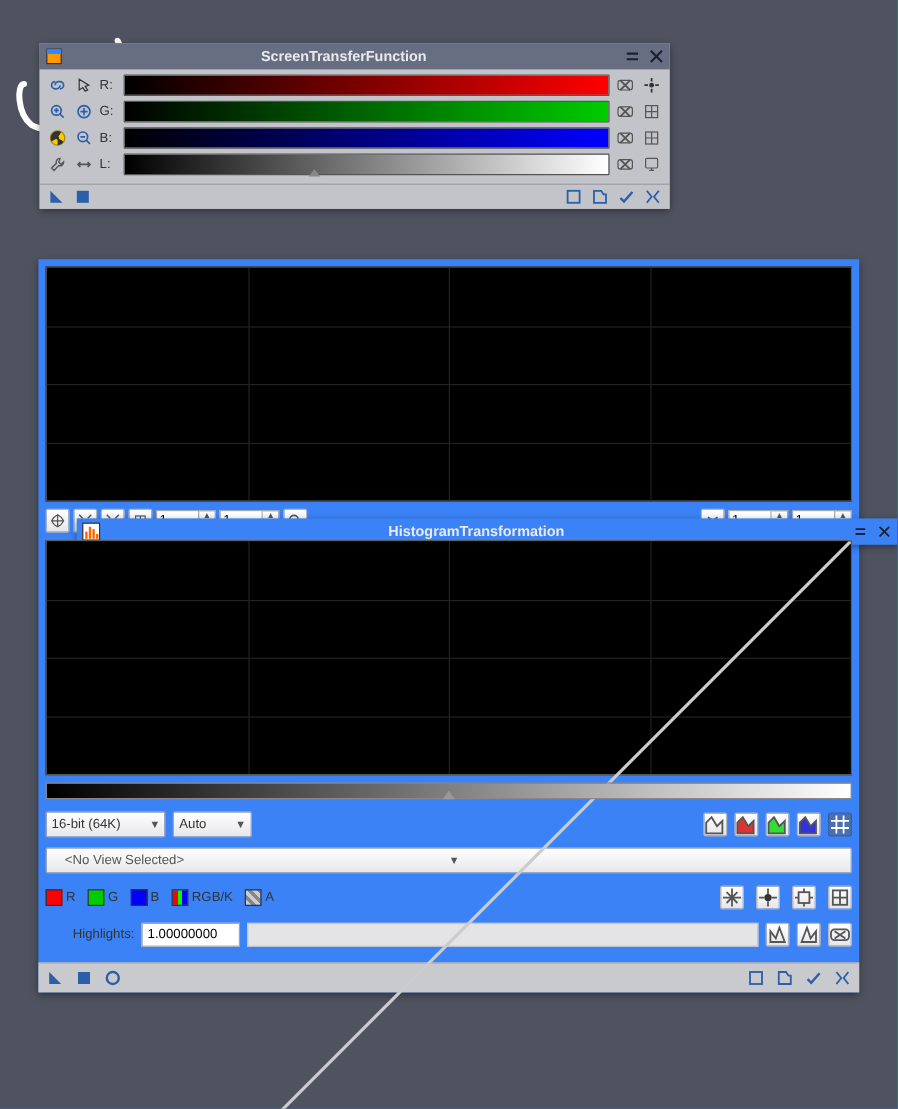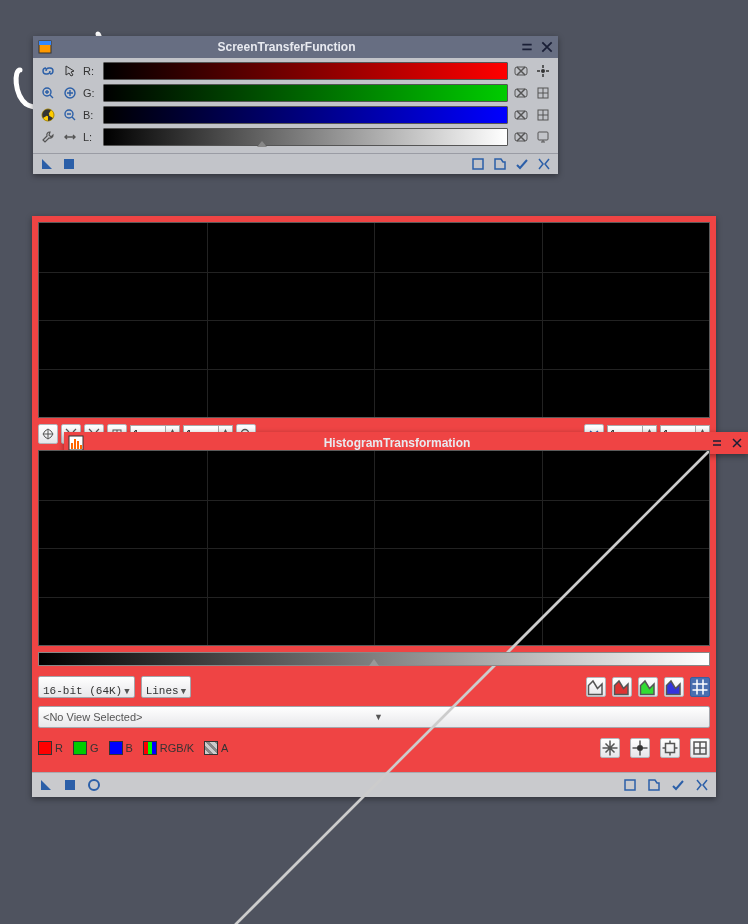--- a/index.html
+++ b/index.html
@@ -57,21 +57,21 @@
   .ft-btn svg { width:14px; height:14px; }
 
   
   .scribble { position:absolute; left:10px; top:24px; pointer-events:none; }
 
   
   .hist {
     position: absolute;
     left: 32px; top: 216px;
     width: 684px;
-    background: #ef4444;
+    background: #3b82f6;
     box-shadow: 0 2px 6px rgba(0,0,0,.4);
   }
   .hist-body { padding: 6px; display:flex; flex-direction:column; gap:4px;}
   .graph { background:#000; border:1px solid #5a5a5a; height:196px; position:relative;}
   .graph .gv1{position:absolute;left:25%;top:0;bottom:0;width:1px;background:#222;}
   .graph .gv2{position:absolute;left:50%;top:0;bottom:0;width:1px;background:#222;}
   .graph .gv3{position:absolute;left:75%;top:0;bottom:0;width:1px;background:#222;}
   .graph .gh1{position:absolute;left:0;right:0;top:25%;height:1px;background:#222;}
   .graph .gh2{position:absolute;left:0;right:0;top:50%;height:1px;background:#222;}
   .graph .gh3{position:absolute;left:0;right:0;top:75%;height:1px;background:#222;}
@@ -85,23 +85,23 @@
   .num-input { width:82px; height:20px; border:1px solid #a4a6ac; background:#fff; font-size:11px; padding:0 4px; }
   .graph2 { background:#000; border:1px solid #5a5a5a; height:196px; position:relative;}
   .graph2 .gv1,.graph2 .gv2,.graph2 .gv3{position:absolute;top:0;bottom:0;width:1px;background:#222;}
   .graph2 .gv1{left:25%;} .graph2 .gv2{left:50%;} .graph2 .gv3{left:75%;}
   .graph2 .gh1,.graph2 .gh2,.graph2 .gh3{position:absolute;left:0;right:0;height:1px;background:#222;}
   .graph2 .gh1{top:25%;} .graph2 .gh2{top:50%;} .graph2 .gh3{top:75%;}
   .graph2 .diag{position:absolute;left:0;right:0;top:0;bottom:0;}
   .gradbar { height:14px; border:1px solid #888; background:linear-gradient(90deg,#000,#fff); position:relative; margin-top:2px;}
   .gradbar .caretmark{position:absolute;left:50%;bottom:-1px;transform:translateX(-50%);width:0;height:0;border-left:5px solid transparent;border-right:5px solid transparent;border-bottom:7px solid #999;}
   .rowflex { display:flex; align-items:center; gap:6px; margin-top:6px;}
-  .select { height:22px; border:1px solid #a4a6ac; border-radius:2px; background:linear-gradient(#fff,#e7e7ea); font-size:11px; padding:0 4px; display:flex; align-items:flex-end; gap:2px; cursor:pointer;font-family:Liberation Mono, monospace;}
+  .select { height:22px; border:1px solid #a4a6ac; border-radius:2px; background:linear-gradient(#fff,#e7e7ea); font-size:11px; padding:0 4px; display:flex; align-items:center; gap:24px; cursor:pointer;}
   .select .dd{font-size:9px;color:#555;}
-  .viewsel { height:22px; border:1px solid #a4a6ac; border-radius:2px; background:linear-gradient(#fff,#e7e7ea); display:flex; align-items:center; padding:0 4px; font-size:11px; color:#555; margin-top:4px;}
+  .viewsel { height:22px; border:1px solid #a4a6ac; border-radius:2px; background:linear-gradient(#fff,#e7e7ea); display:flex; align-items:center; padding:0 15px; font-size:11px; color:#555; margin-top:4px;}
   .viewsel span{flex:1;}
   .chanrow { display:flex; align-items:center; gap:10px; margin-top:4px; padding:2px 0;}
   .chbtn { display:inline-flex; align-items:center; gap:3px; cursor:pointer; font-size:11px;}
   .chbtn .sw { width:14px; height:14px; border:1px solid #333;}
   .paramrow { display:flex; align-items:center; gap:6px; margin-top:4px; height:22px;}
   .paramrow .lab { width:74px; text-align:right; font-size:11px; color:#333;}
   .paramrow .slot { flex:1; height:20px; background:#e4e4e7; border:1px solid #c2c4c9;}
   .iconbtn { width:20px; height:20px; border:1px solid #b4b6bb; background:linear-gradient(#fff,#e6e6ea); display:inline-flex; align-items:center; justify-content:center; cursor:pointer; border-radius:2px;}
   .btn-text { height:22px; padding:0 10px; border:1px solid #a4a6ac; border-radius:2px; background:linear-gradient(#fff,#e4e4e8); font-size:11px; display:inline-flex; align-items:center; cursor:pointer;}
   .hist-footer { display:flex; align-items:center; padding:4px 6px; gap:8px; background:#c9cacd; border-top:1px solid #a8aab0; margin-top:6px;}
@@ -408,21 +408,21 @@
     <div class="gradbar">
       <div class="caretmark"></div>
     </div>
 
     <div class="rowflex">
       <div class="select">
         <span>16-bit (64K)</span>
           <span class="dd">▼</span>
       </div>
       <div class="select">
-        <span>Lines</span>
+        <span>Auto</span>
           <span class="dd">▼</span>
       </div>
       <div class="spacer"></div>
       <span class="iconbtn">
           <svg viewBox="0 0 12 12">
             <path d="M1 11V5l3-3 3 5 3-3v7z" fill="none" stroke="#555"></path>
           </svg>
         </span>
       <span class="iconbtn">
           <svg viewBox="0 0 12 12">
@@ -492,20 +492,41 @@
         </span>
       <span class="iconbtn">
           <svg viewBox="0 0 12 12">
             <rect x="2" y="2" width="8" height="8" fill="none" stroke="#555"></rect>
             <path d="M6 2v8M2 6h8" stroke="#555"></path>
           </svg>
         </span>
     </div>
 
 
+    <div class="paramrow">
+      <span class="lab">Highlights:</span>
+      <input class="num-input" value="1.00000000" style="">
+      <div class="slot"></div>
+      <span class="iconbtn">
+          <svg viewBox="0 0 12 12">
+            <path d="M2 10V4l3 4 2-6 3 8z" fill="none" stroke="#555"></path>
+          </svg>
+        </span>
+      <span class="iconbtn">
+          <svg viewBox="0 0 12 12">
+            <path d="M2 10l3-8 2 6 3-4v6z" fill="none" stroke="#555"></path>
+          </svg>
+        </span>
+      <span class="iconbtn">
+          <svg viewBox="0 0 12 12">
+            <rect x="1" y="3" width="10" height="6" rx="2" fill="none" stroke="#555"></rect>
+            <path d="M3 4l6 4M9 4l-6 4" stroke="#555"></path>
+          </svg>
+        </span>
+    </div>
 
 
   </div>
 
   <div class="hist-footer">
     <span class="ft-btn blueico">
         <svg viewBox="0 0 14 14">
           <path d="M2 12L12 12 2 2Z" fill="#2b5fa8"></path>
         </svg>
       </span>

